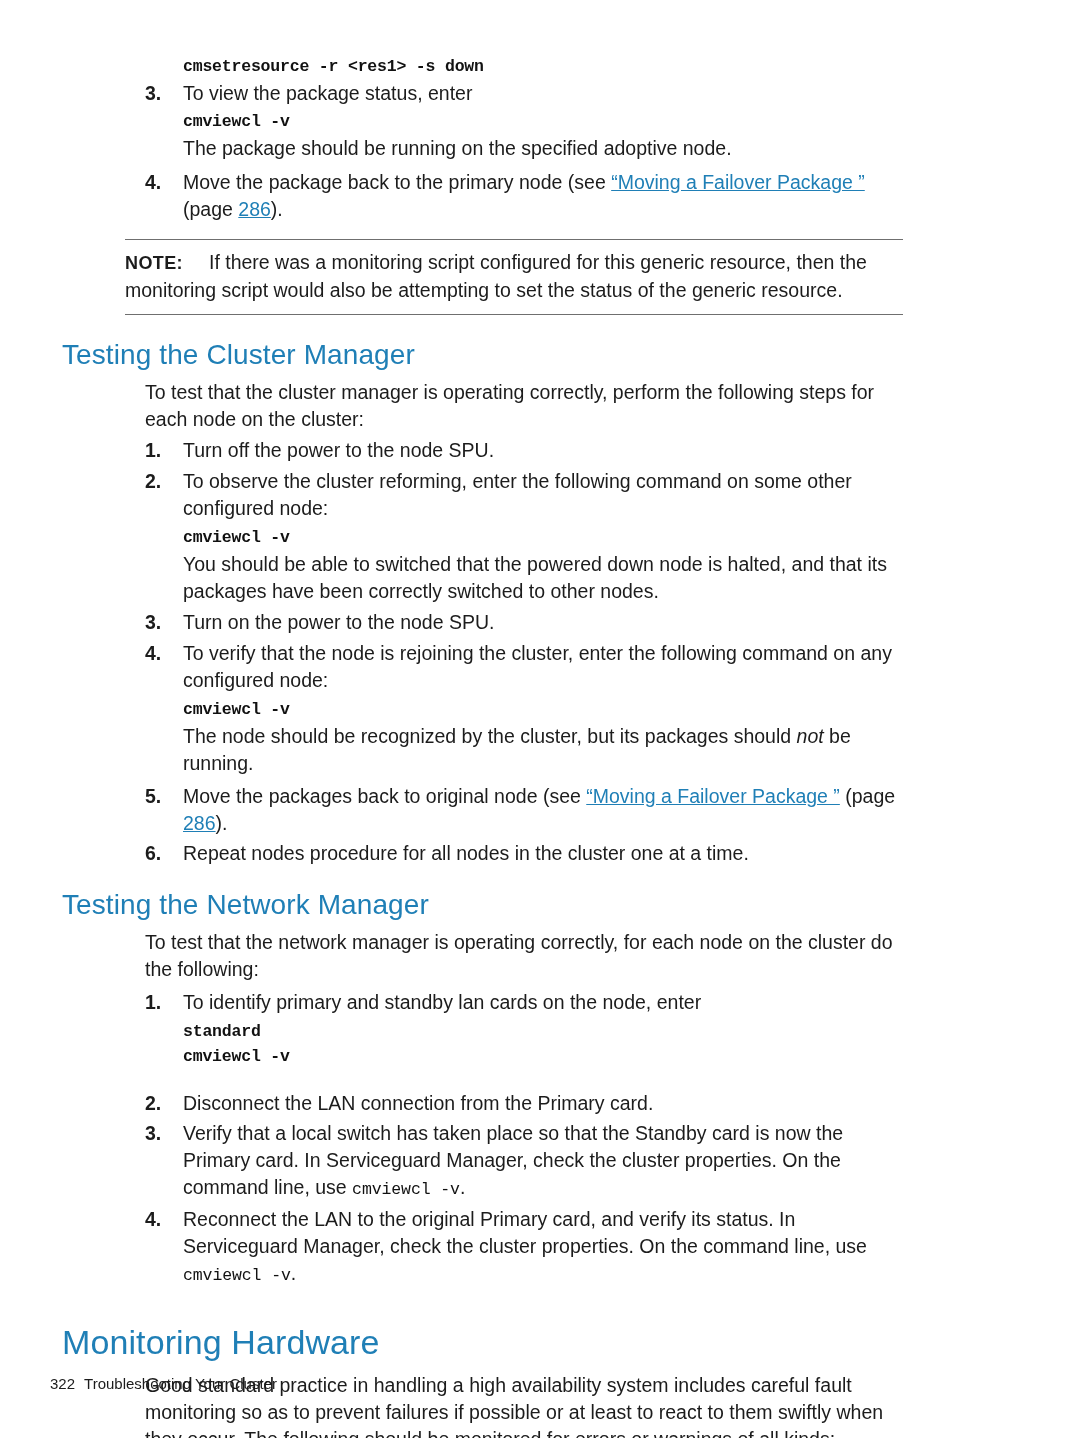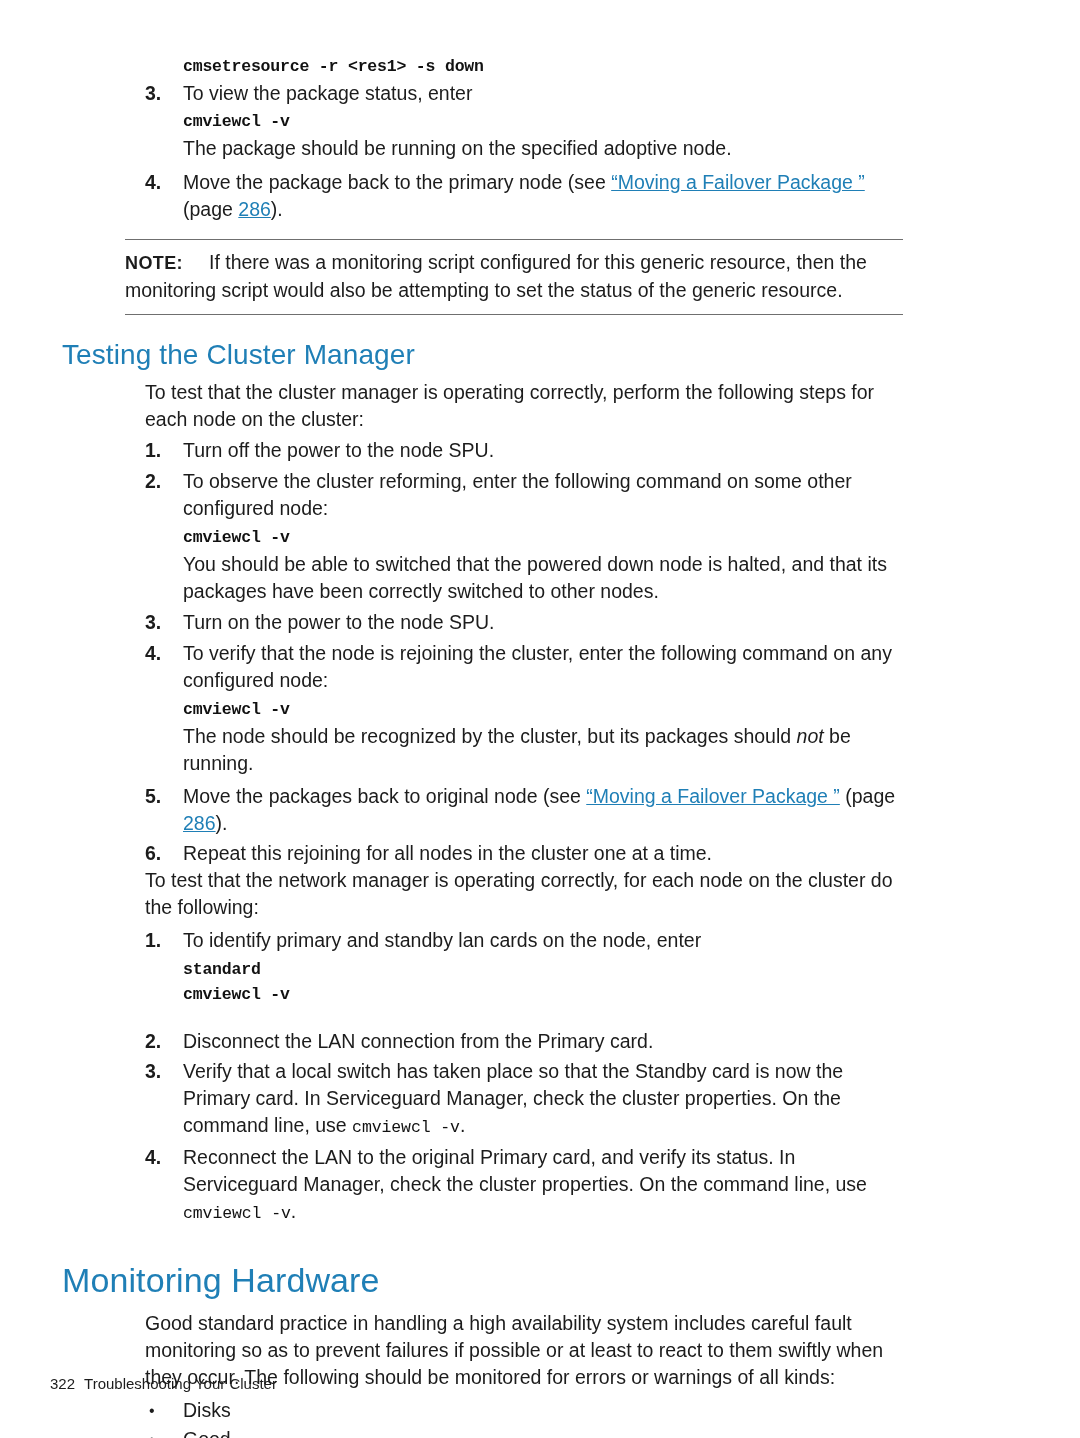--- a/index.html
+++ b/index.html
@@ -207,23 +207,24 @@
 
   <div class="list-item" style="margin-top:6px;">
     <div class="list-num">5.</div>
     <div class="list-body">
       <span>Move the packages back to original node (see </span><a class="link" href="#">“Moving a Failover Package ”</a><span> (page </span><a class="link" href="#">286</a><span>).</span>
     </div>
   </div>
 
   <div class="list-item" style="margin-top:3px;">
     <div class="list-num">6.</div>
-    <div class="list-body">Repeat this rejoining for all nodes in the cluster one at a time.</div>
-  </div>
-
+    <div class="list-body">Repeat nodes procedure for all nodes in the cluster one at a time.</div>
+  </div>
+
+  <h2 class="section" style="margin-top:22px;">Testing the Network Manager</h2>
 
   <div class="para">To test that the network manager is operating correctly, for each node on the cluster do the following:</div>
 
   <div class="list-item" style="margin-top:6px;">
     <div class="list-num">1.</div>
     <div class="list-body">To identify primary and standby lan cards on the node, enter</div>
   </div>
   <div class="cmd-line-l2 mono">standard</div>
   <div class="cmd-line-l2 mono">cmviewcl -v</div>
 

